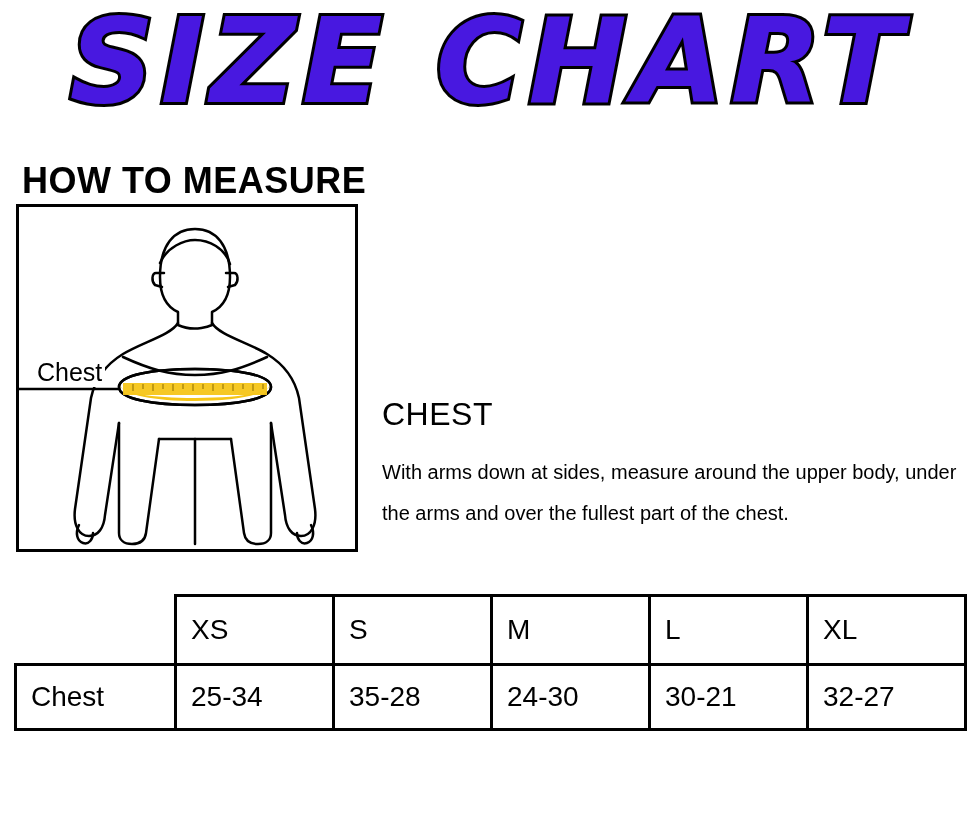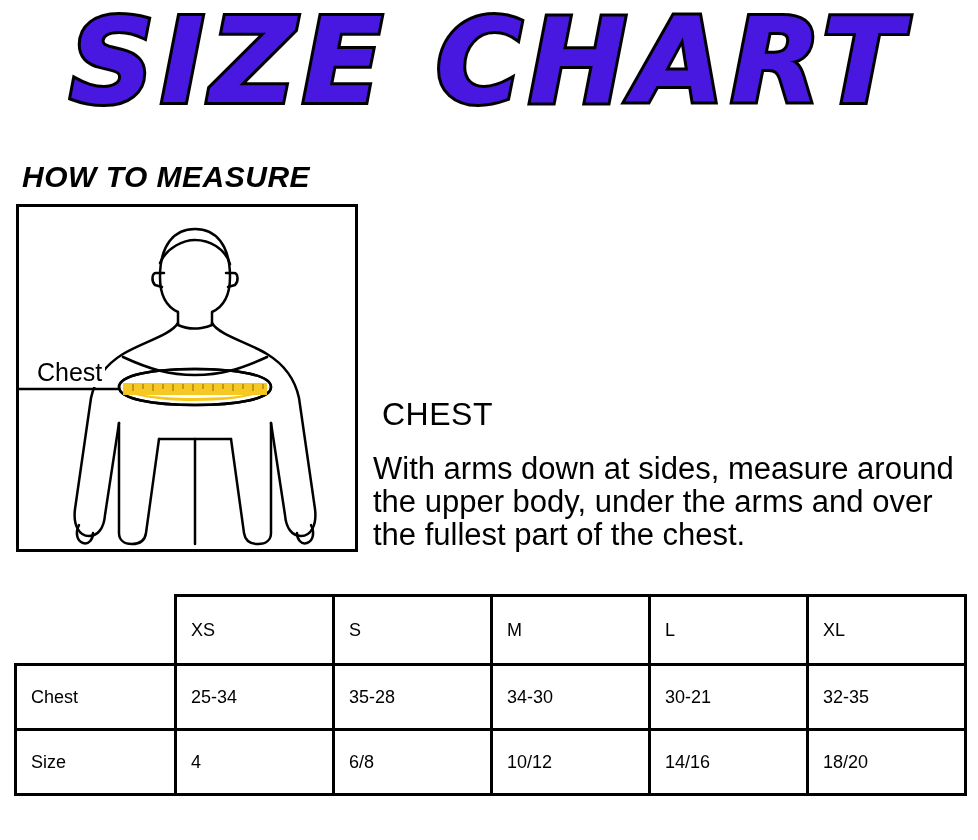--- a/index.html
+++ b/index.html
@@ -35,23 +35,22 @@
     white-space: nowrap;
   }
 
   
   .how-to {
     position: absolute;
     left: 22px;
     top: 160px;
     font-family: "Liberation Sans", sans-serif;
     font-weight: bold;
-    font-size: 30px;
+    font-size: 36px;
     letter-spacing: 0.5px;
-    font-style: italic;
   }
 
   
   .figure-box {
     position: absolute;
     left: 16px;
     top: 204px;
     width: 342px;
     height: 348px;
     border: 3px solid #000000;
@@ -74,43 +73,43 @@
   
   .desc-title {
     position: absolute;
     left: 382px;
     top: 396px;
     font-size: 32px;
     letter-spacing: 0.5px;
   }
   .desc-body {
     position: absolute;
-    left: 373px;
+    left: 382px;
     top: 452px;
     width: 590px;
-    font-size: 31px;
-    line-height: 33px;
+    font-size: 20px;
+    line-height: 41px;
   }
 
   
   table.size-table {
     position: absolute;
     left: 14px;
     top: 594px;
     width: 950px;
     border-collapse: collapse;
     table-layout: fixed;
     font-size: 26px;
   }
   table.size-table td {
     border: 3px solid #000000;
     height: 62px;
     padding: 0 0 0 14px;
     vertical-align: middle;
-    font-size: 18px;
+    font-size: 28px;
     font-family: "Liberation Sans", sans-serif;
   }
   table.size-table td.blank-corner {
     border: none;
   }
   table.size-table tr.head-row td {
     height: 66px;
   }
   col.c0 { width: 160px; }
   col.c1, col.c2, col.c3, col.c4, col.c5 { width: 158px; }
@@ -207,26 +206,18 @@
       <td>XS</td>
       <td>S</td>
       <td>M</td>
       <td>L</td>
       <td>XL</td>
     </tr>
     <tr>
       <td>Chest</td>
       <td>25-34</td>
       <td>35-28</td>
-      <td>34-30</td>
+      <td>24-30</td>
       <td>30-21</td>
-      <td>32-35</td>
-    </tr>
-    <tr>
-      <td>Size</td>
-      <td>4</td>
-      <td>6/8</td>
-      <td>10/12</td>
-      <td>14/16</td>
-      <td>18/20</td>
+      <td>32-27</td>
     </tr>
   </tbody>
 </table>
 
 </body></html>

